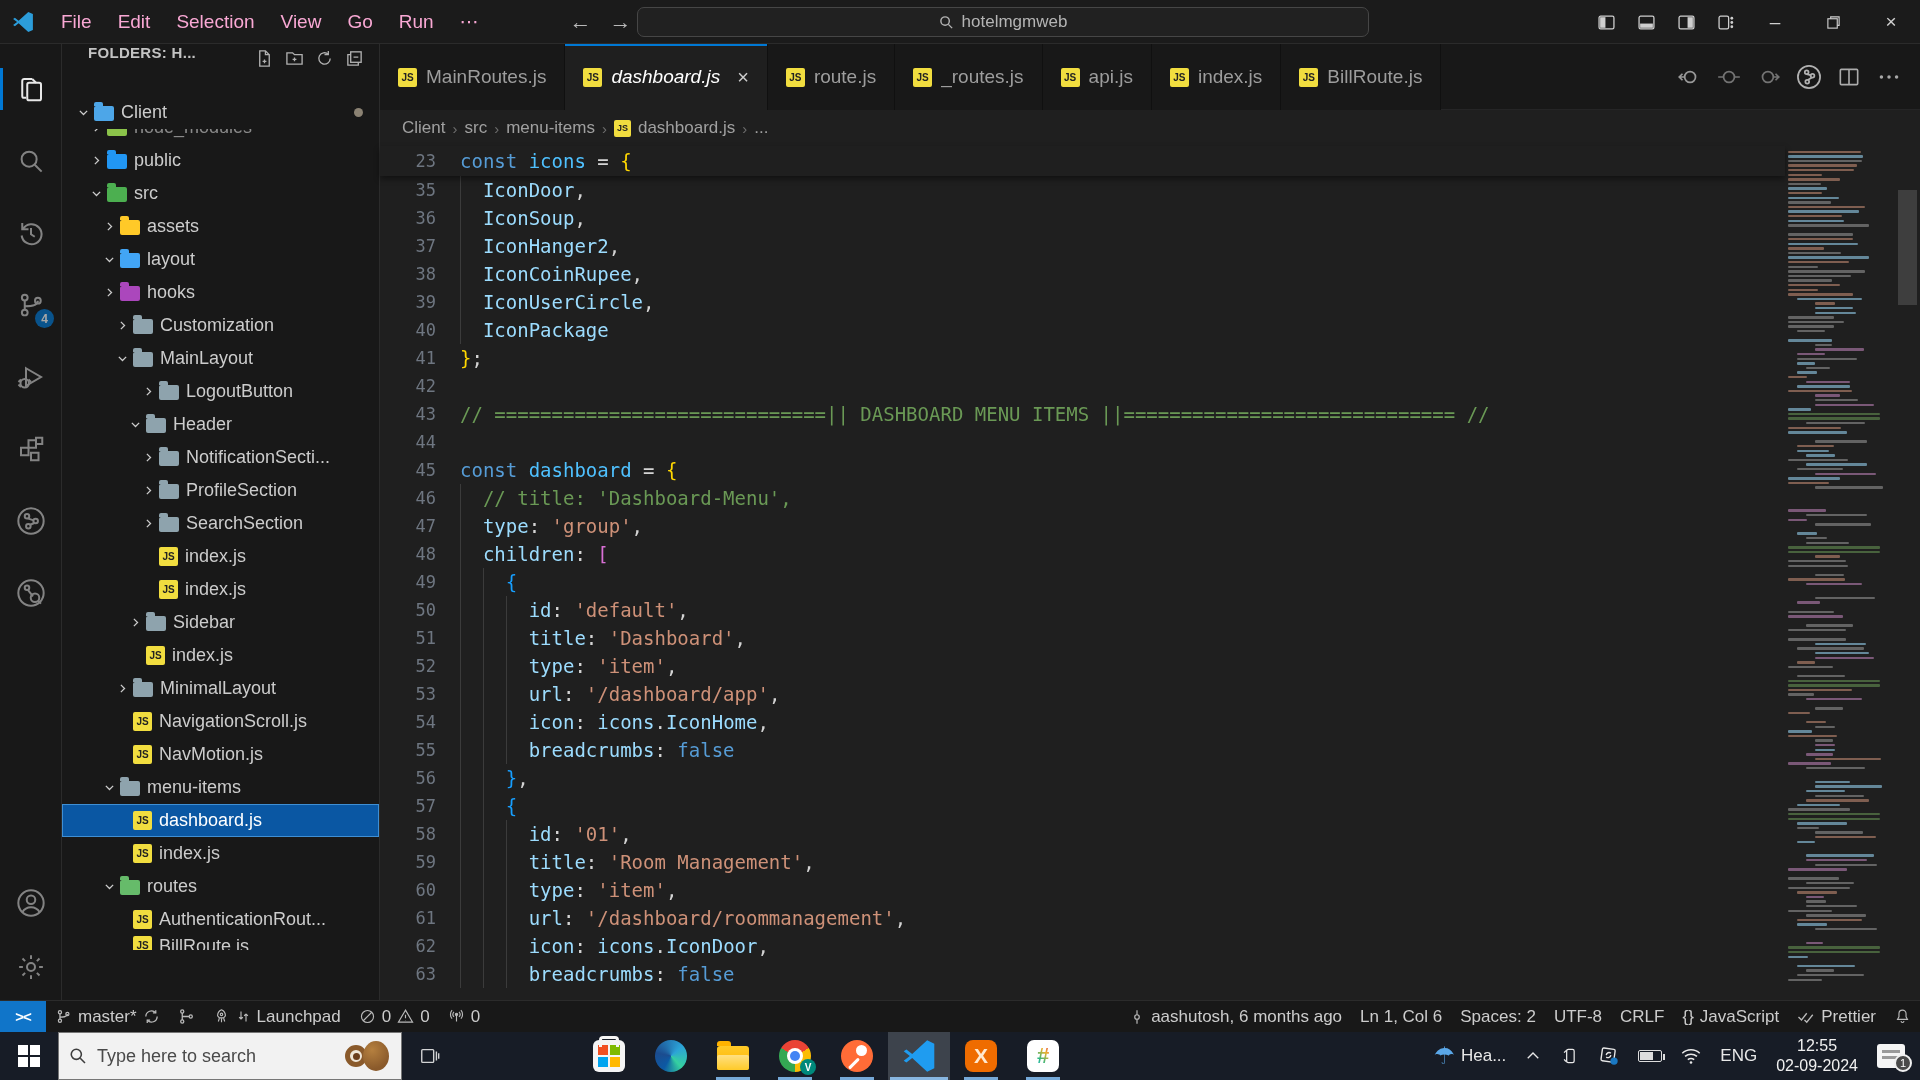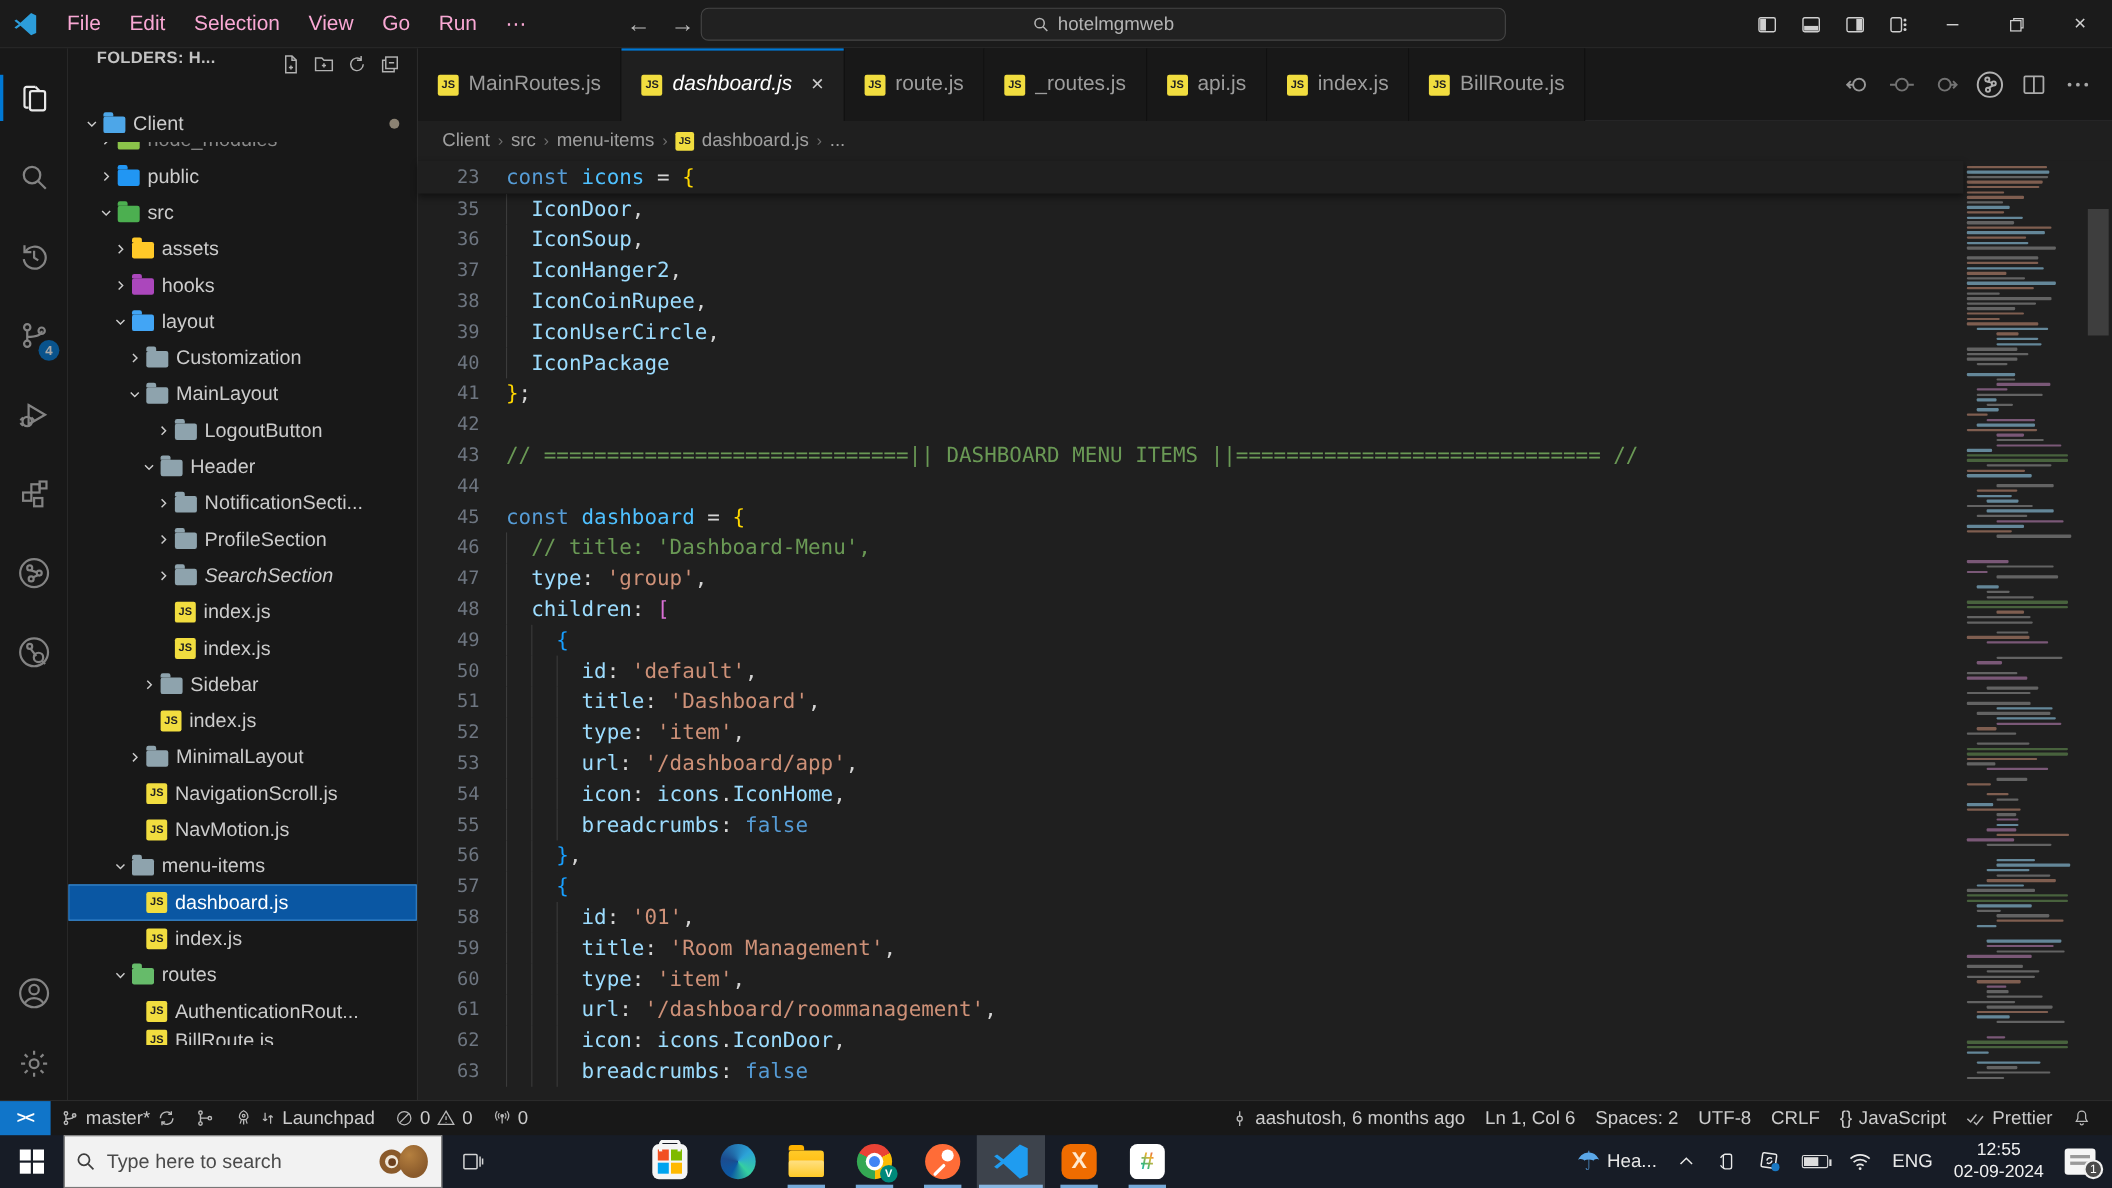--- a/index.html
+++ b/index.html
@@ -77,21 +77,21 @@
   #minimap{position:absolute;right:25px;top:102px;width:110px;bottom:0;overflow:hidden}
   .mbar{position:absolute;height:2.4px;border-radius:1px;opacity:.55}
   #vscroll{position:absolute;right:0;top:102px;width:25px;bottom:0}
   #vthumb{position:absolute;left:3px;right:3px;top:44px;height:115px;background:rgba(121,121,121,.35)}
 
   
   #statusbar{position:absolute;left:0;bottom:48px;width:100%;height:32px;background:#181818;border-top:1px solid #2b2b2b;display:flex;align-items:center;color:#cccccc;font-size:17px}
   #remote-ind{width:46px;height:32px;background:#1075c9;color:#fff;display:flex;align-items:center;justify-content:center;font-size:15px;font-weight:bold;letter-spacing:-1px}
   .sb-item{display:flex;align-items:center;gap:6px;padding:0 9px;height:100%}
   .sb-left{display:flex;align-items:center}
-  .sb-right{margin-left:auto;display:flex;align-items:center;padding-right:10px}
+  .sb-right{margin-left:auto;display:flex;align-items:center;}
   .sb-item svg{opacity:.9}
 
   
   #taskbar{position:absolute;left:0;bottom:0;width:100%;height:48px;background:#171c26;display:flex;align-items:stretch}
   #start-btn{width:58px;display:flex;align-items:center;justify-content:center}
   .winlogo{display:grid;grid-template-columns:10px 10px;grid-template-rows:10px 10px;gap:2px}
   .winlogo i{background:#fff}
   #tb-search{width:344px;background:#f2f2f2;border:1px solid #777;display:flex;align-items:center;padding:0 10px;gap:10px;color:#4a4a4a;font-size:18px;position:relative}
   #tb-search .ph{flex:1}
   .coco{position:relative;width:46px;height:34px;flex:0 0 46px}
@@ -349,37 +349,37 @@
         <div class="trow" style="padding-left: 38px;">
           <span class="tchev">
             <svg width="13" height="13" viewBox="0 0 16 16">
               <path d="M6 3.5l4.5 4.5L6 12.5" stroke="#cccccc" fill="none" stroke-width="1.6"></path>
             </svg>
           </span>
           <span class="ficon" style="--fc: #ffc928;"></span>
           <span class="tlabel">assets</span>
         </div>
         <div class="trow" style="padding-left: 38px;">
+          <span class="tchev open">
+            <svg width="13" height="13" viewBox="0 0 16 16">
+              <path d="M6 3.5l4.5 4.5L6 12.5" stroke="#cccccc" fill="none" stroke-width="1.6"></path>
+            </svg>
+          </span>
+          <span class="ficon" style="--fc: #42a5f5;"></span>
+          <span class="tlabel">layout</span>
+        </div>
+        <div class="trow" style="padding-left: 38px;">
           <span class="tchev">
             <svg width="13" height="13" viewBox="0 0 16 16">
               <path d="M6 3.5l4.5 4.5L6 12.5" stroke="#cccccc" fill="none" stroke-width="1.6"></path>
             </svg>
           </span>
           <span class="ficon" style="--fc: #ab47bc;"></span>
           <span class="tlabel">hooks</span>
         </div>
-        <div class="trow" style="padding-left: 38px;">
-          <span class="tchev open">
-            <svg width="13" height="13" viewBox="0 0 16 16">
-              <path d="M6 3.5l4.5 4.5L6 12.5" stroke="#cccccc" fill="none" stroke-width="1.6"></path>
-            </svg>
-          </span>
-          <span class="ficon" style="--fc: #42a5f5;"></span>
-          <span class="tlabel">layout</span>
-        </div>
         <div class="trow" style="padding-left: 51px;">
           <span class="tchev">
             <svg width="13" height="13" viewBox="0 0 16 16">
               <path d="M6 3.5l4.5 4.5L6 12.5" stroke="#cccccc" fill="none" stroke-width="1.6"></path>
             </svg>
           </span>
           <span class="ficon" style="--fc: #8ea3ad;"></span>
           <span class="tlabel">Customization</span>
         </div>
         <div class="trow" style="padding-left: 51px;">
@@ -420,21 +420,21 @@
         </div>
         <div class="trow" style="padding-left: 77px;">
           <span class="tchev">
             <svg width="13" height="13" viewBox="0 0 16 16">
               <path d="M6 3.5l4.5 4.5L6 12.5" stroke="#cccccc" fill="none" stroke-width="1.6"></path>
             </svg>
           </span>
           <span class="ficon" style="--fc: #8ea3ad;"></span>
           <span class="tlabel">ProfileSection</span>
         </div>
-        <div class="trow" style="padding-left: 77px; font-style: italic;">
+        <div class="trow" style="padding-left: 77px;">
           <span class="tchev">
             <svg width="13" height="13" viewBox="0 0 16 16">
               <path d="M6 3.5l4.5 4.5L6 12.5" stroke="#cccccc" fill="none" stroke-width="1.6"></path>
             </svg>
           </span>
           <span class="ficon" style="--fc: #8ea3ad;"></span>
           <span class="tlabel">SearchSection</span>
         </div>
         <div class="trow" style="padding-left: 77px;">
           <span class="tchev"></span>

